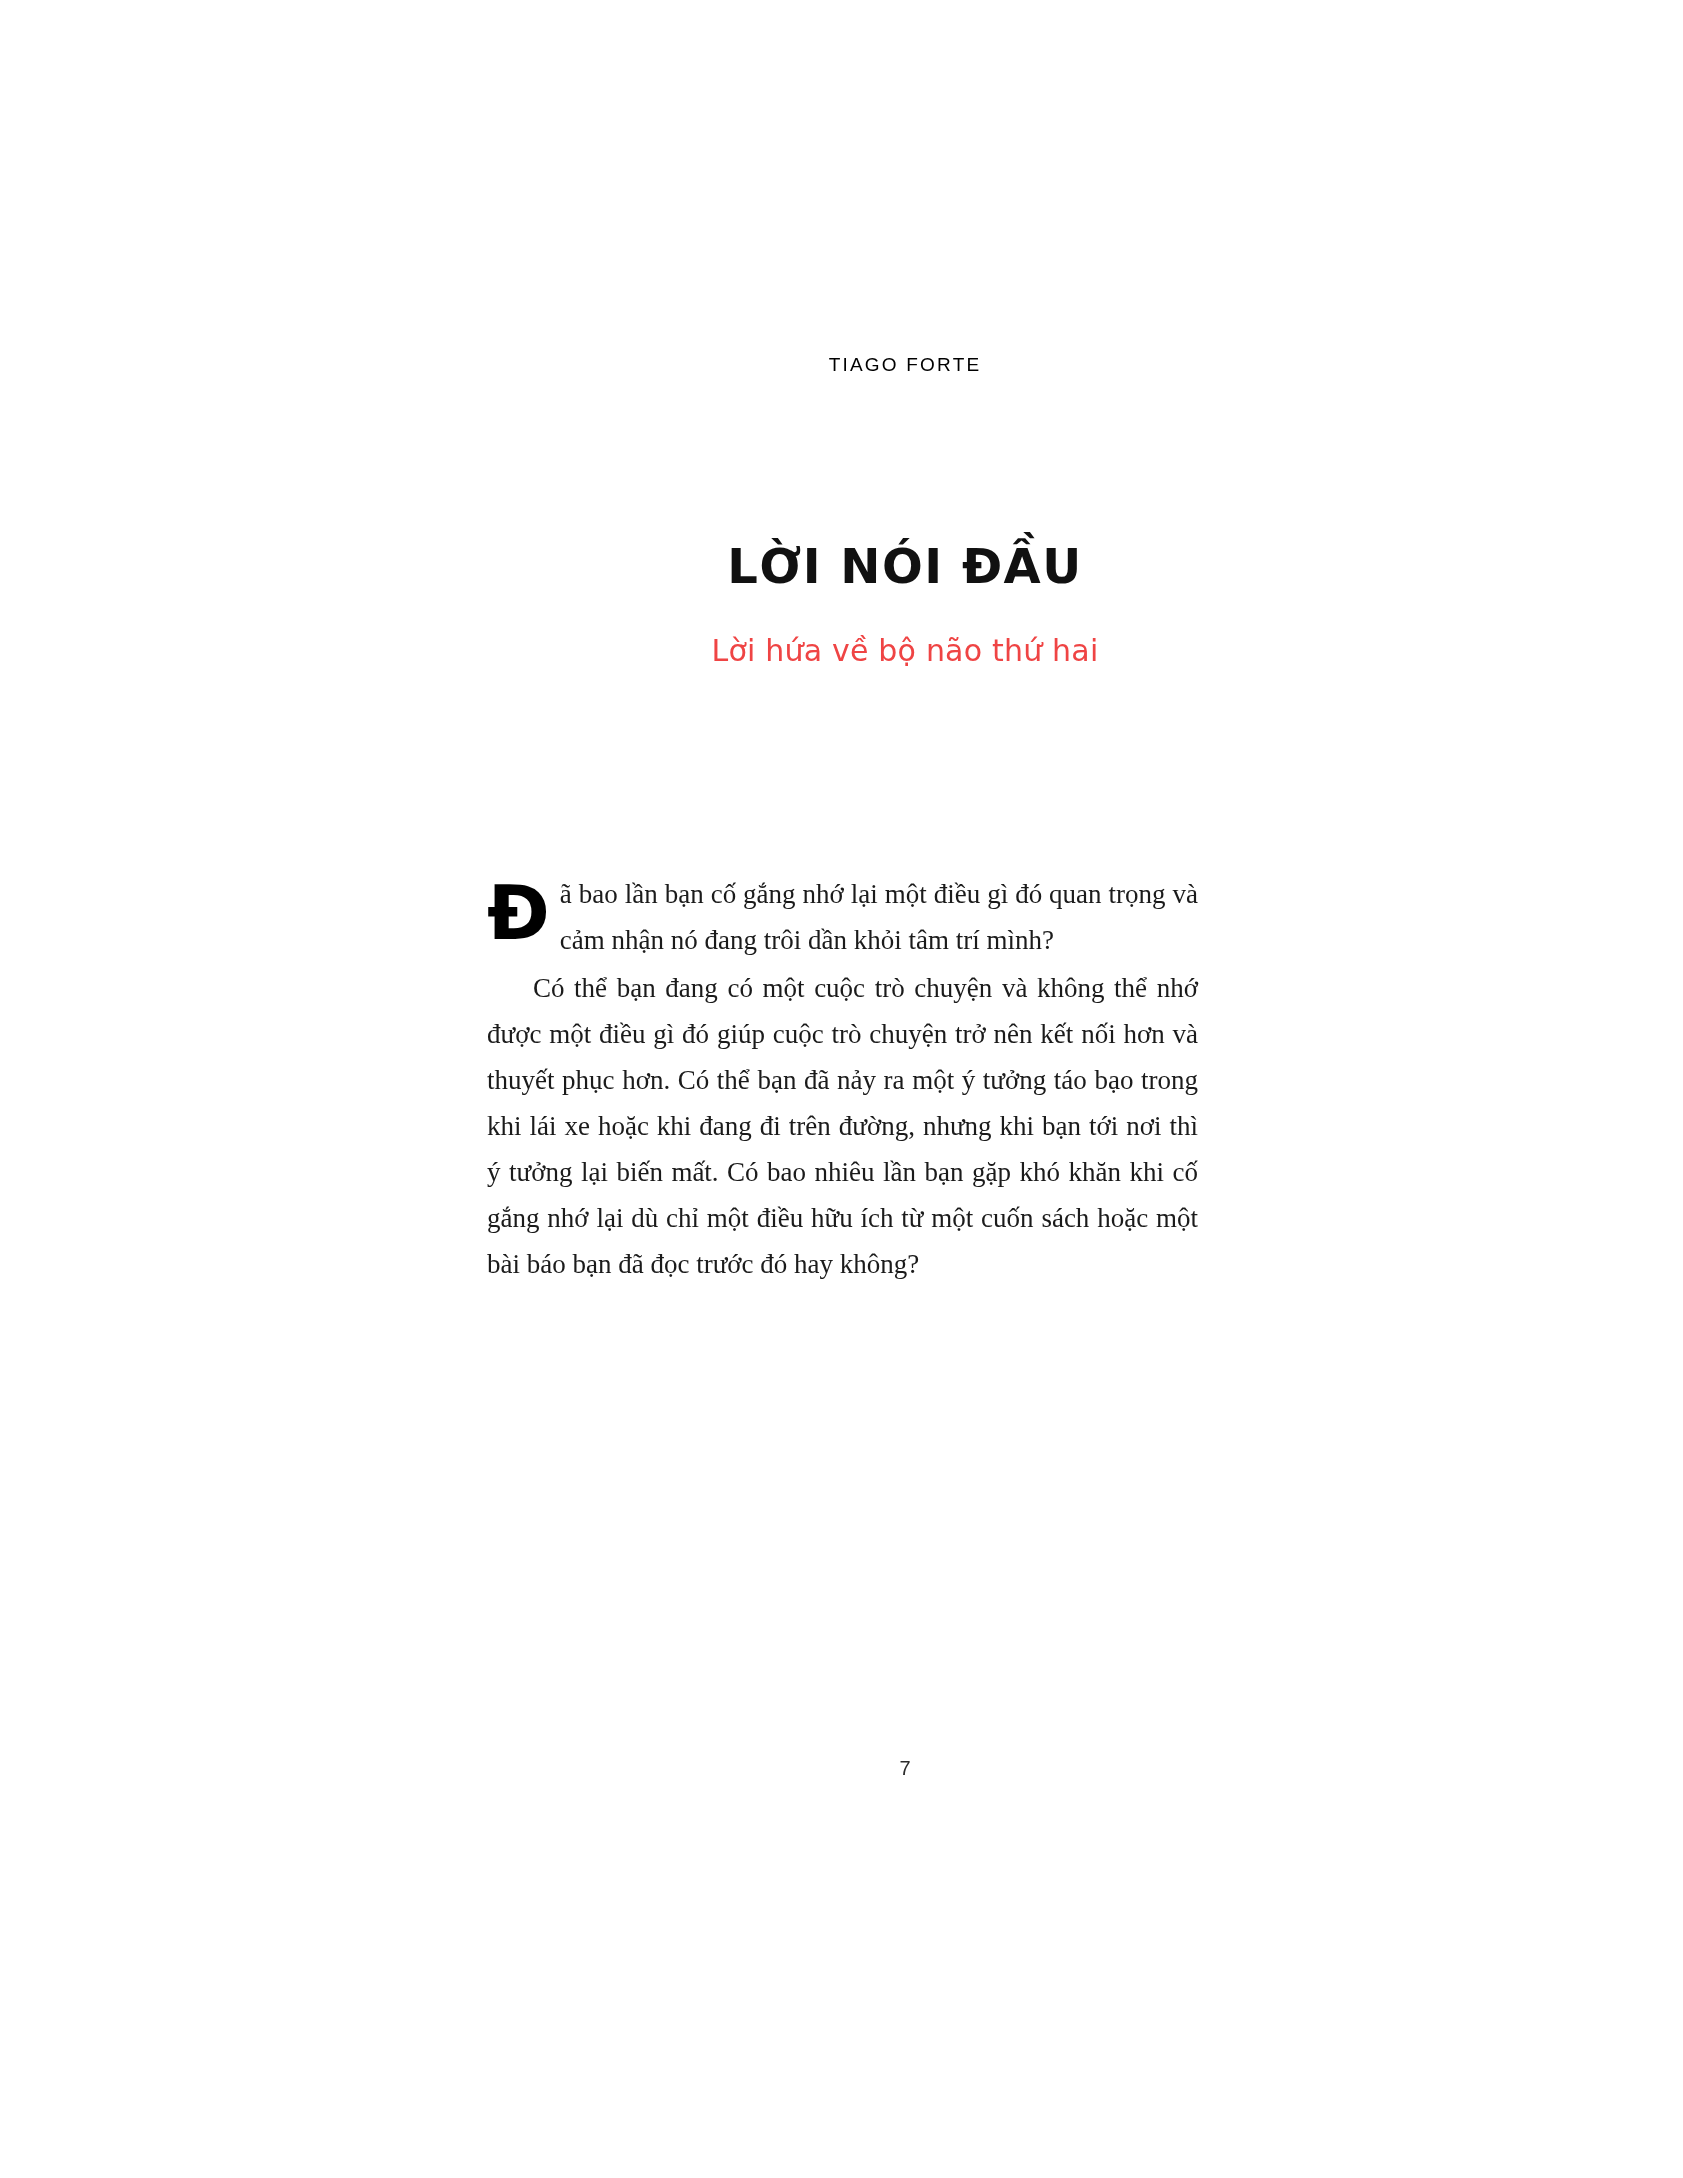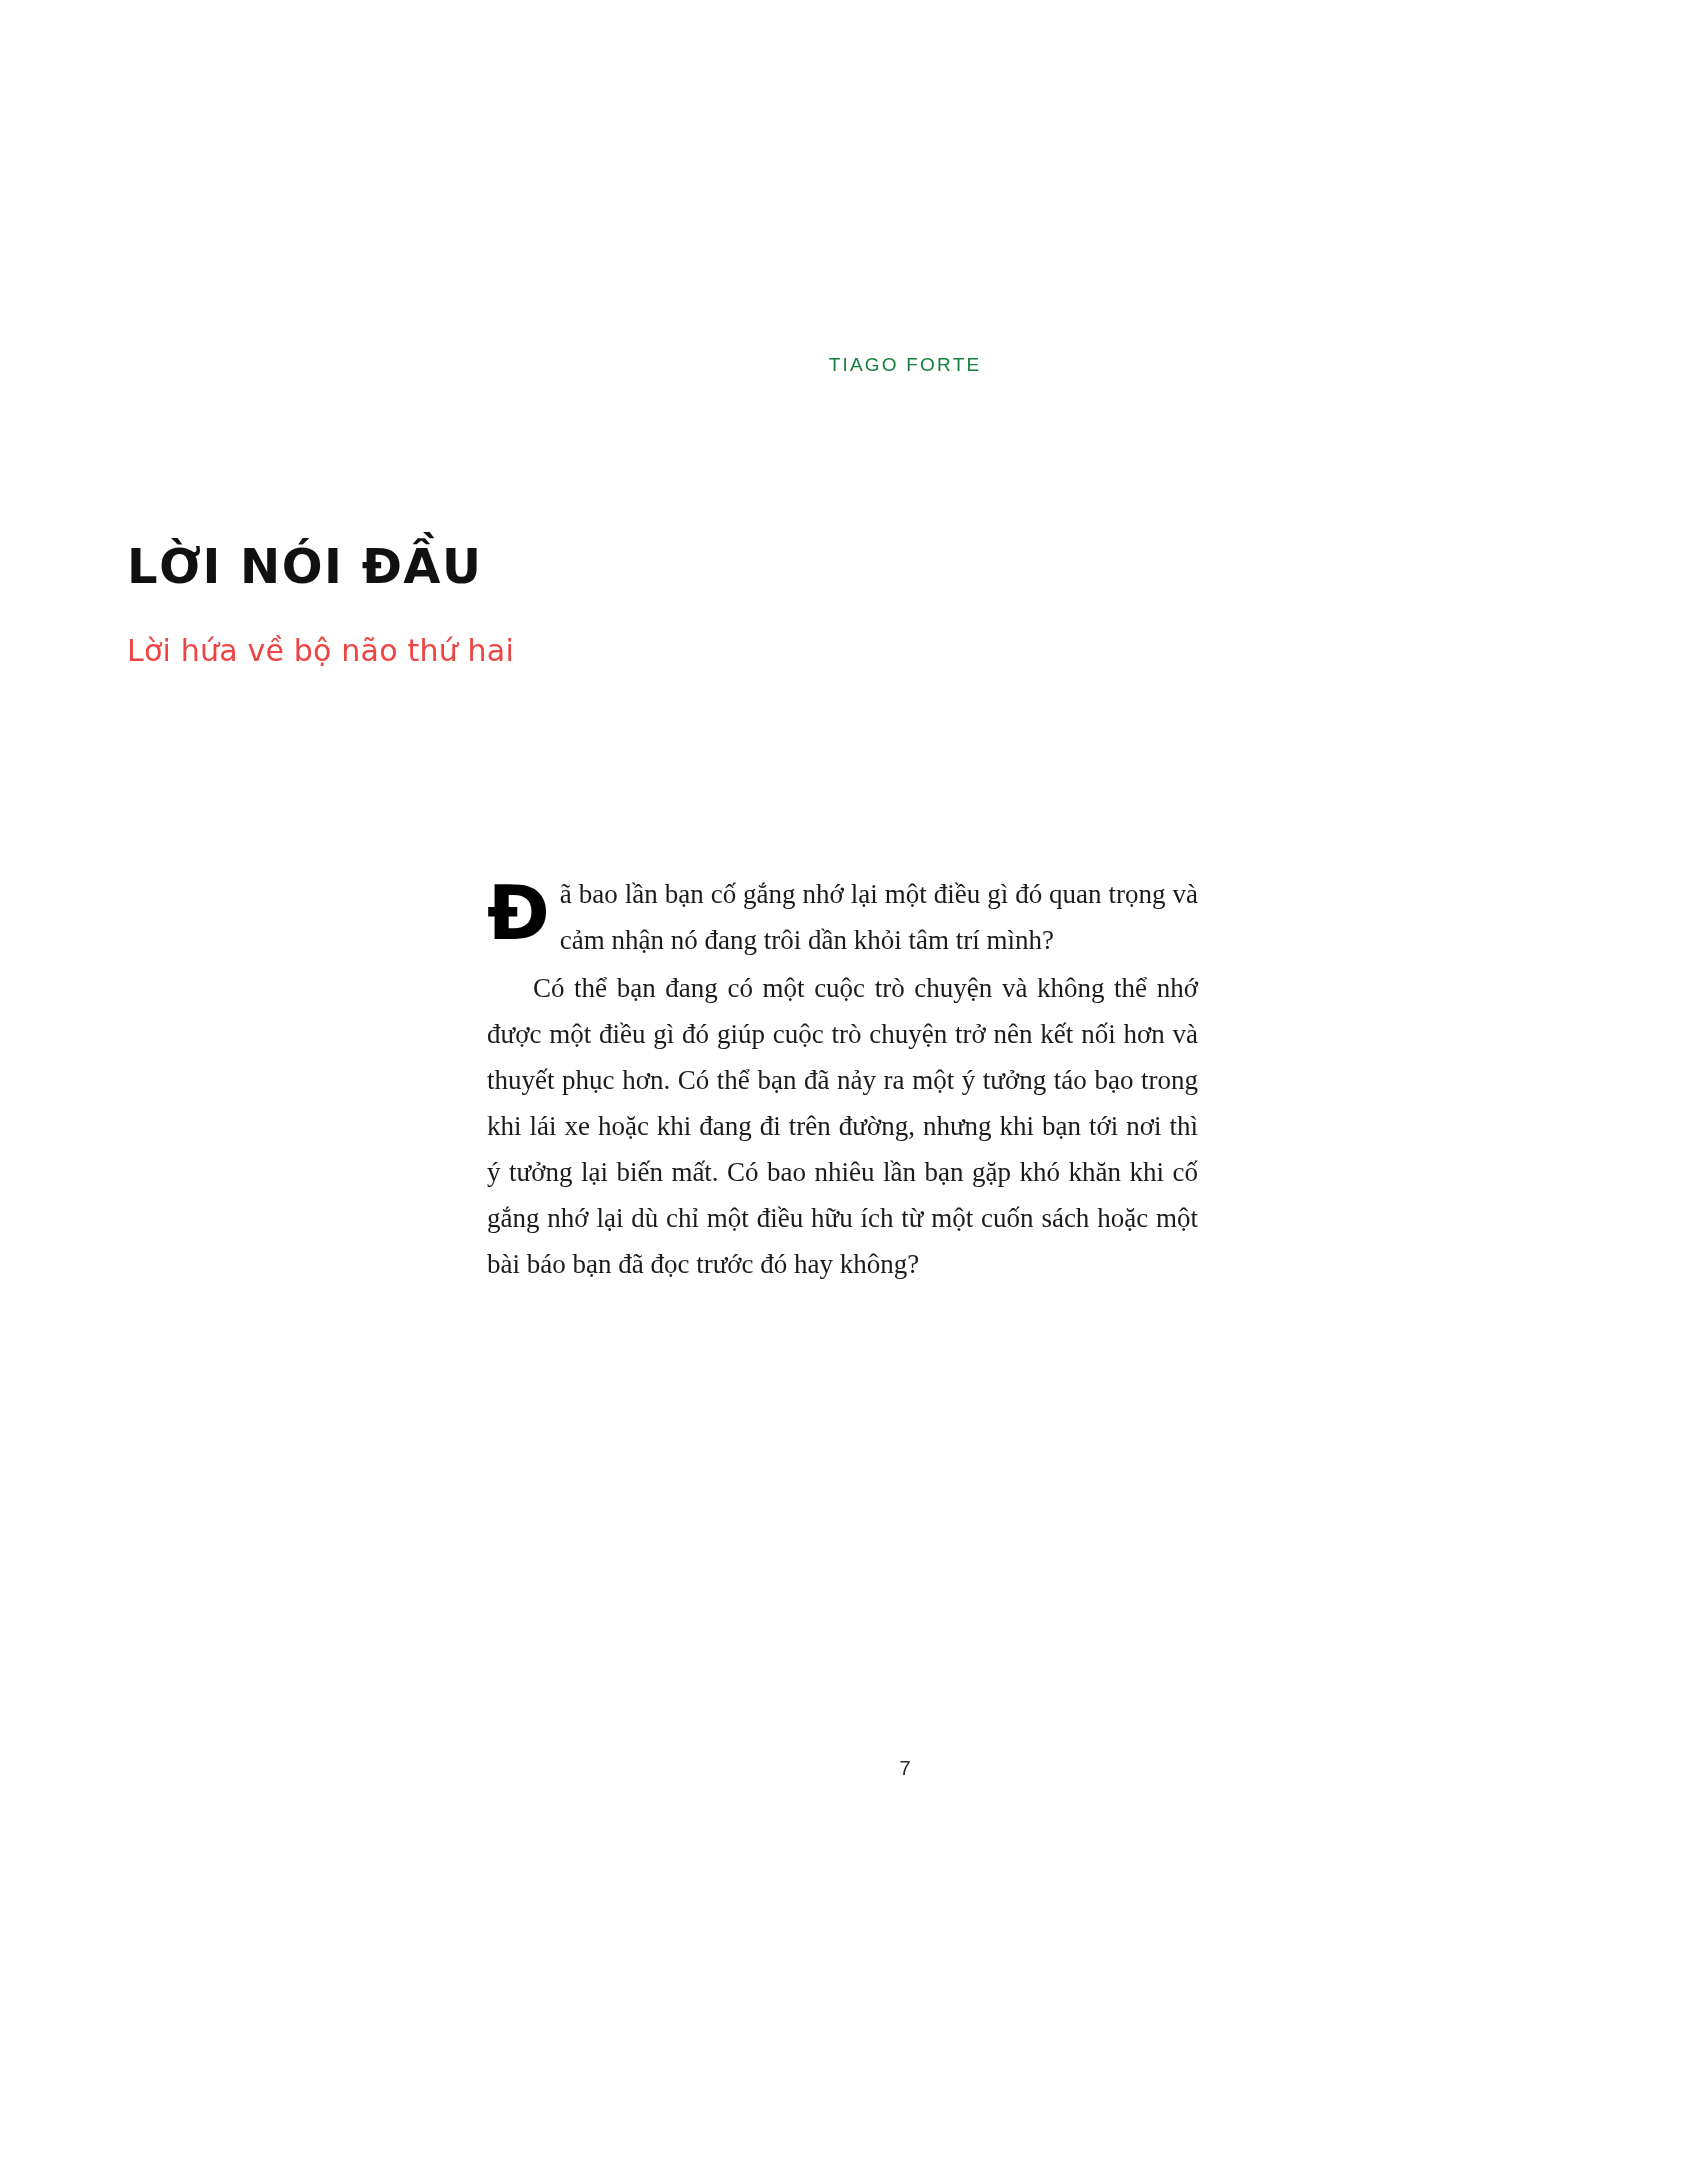--- a/index.html
+++ b/index.html
@@ -25,31 +25,32 @@
   
   .running-head {
     position: absolute;
     top: 354px;
     left: 0;
     width: 1683px;
     text-align: center;
     font-family: "Liberation Sans", sans-serif;
     font-size: 19px;
     letter-spacing: 2.2px;
-    color: #15803d;
+    color: #000000;
     padding-left: 127px;
     box-sizing: border-box;
   }
 
   
   .title-block {
     position: absolute;
     top: 540px;
     left: 0;
     width: 1683px;
+    text-align: center;
     padding-left: 127px;
     box-sizing: border-box;
   }
   .chapter-title {
     font-family: "DejaVu Sans", sans-serif;
     font-weight: bold;
     font-size: 48px;
     letter-spacing: 1.5px;
     color: #111111;
     margin: 0 0 40px 0;

